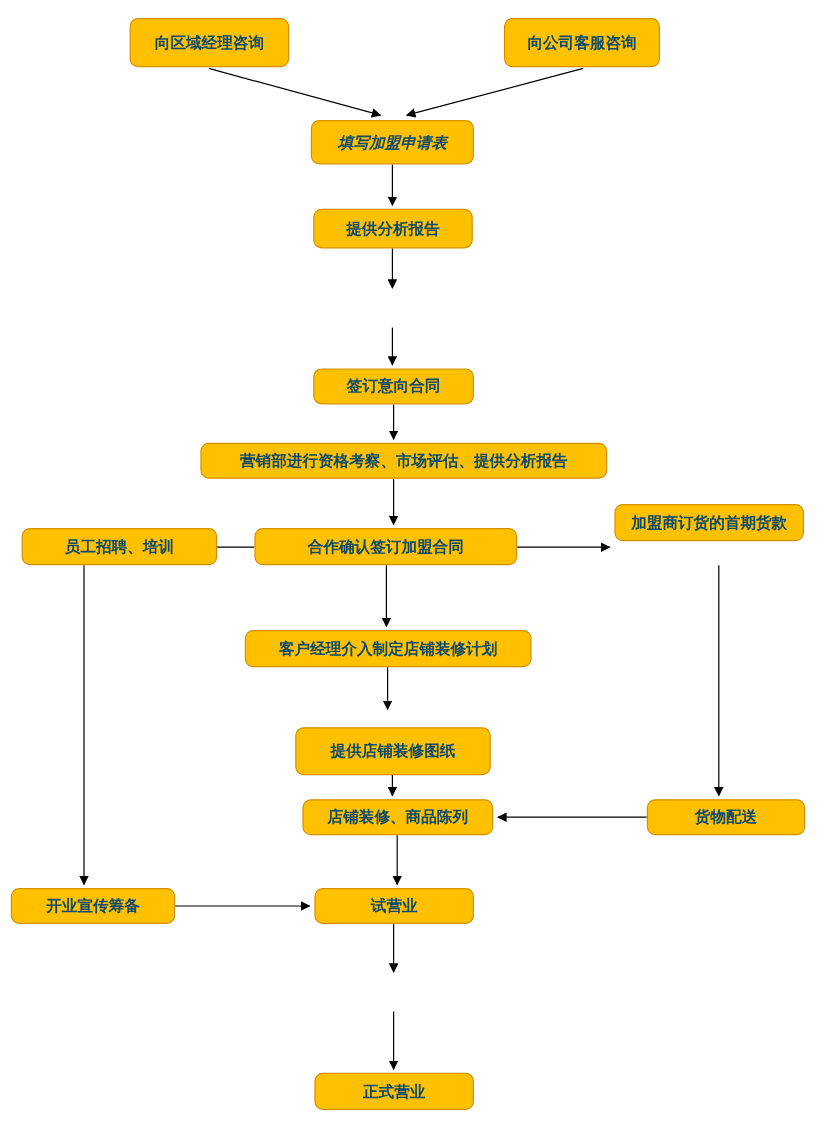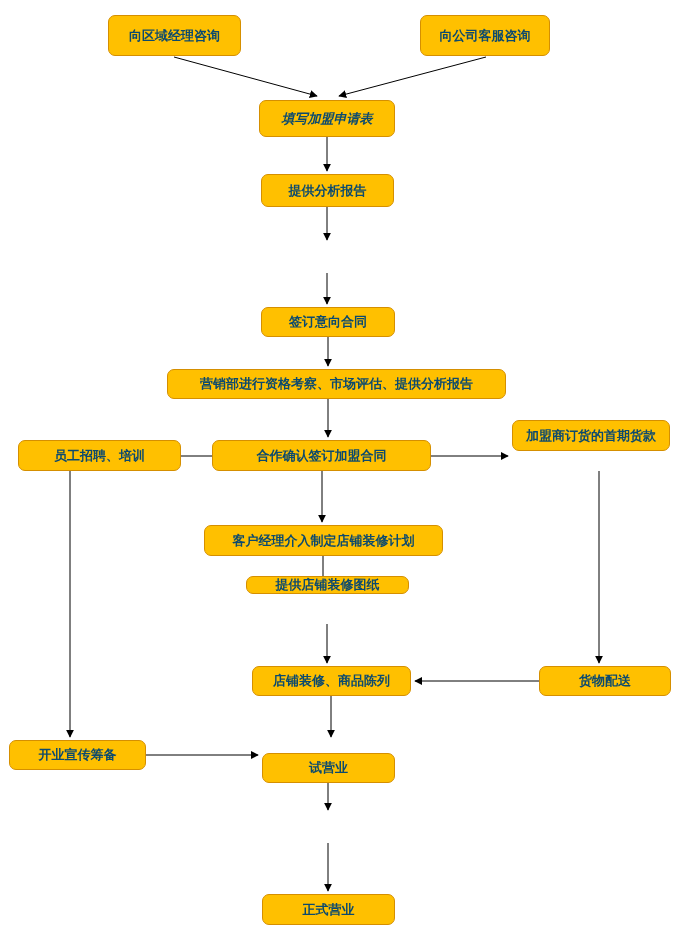--- a/index.html
+++ b/index.html
@@ -86,26 +86,26 @@
   <div class="node" style="left:167px; top:369px; width:339px; height:30px;">营销部进行资格考察、市场评估、提供分析报告</div>
 
   <div class="node" style="left:212px; top:440px; width:219px; height:31px;">合作确认签订加盟合同</div>
 
   <div class="node" style="left:7px; top:440px; width:163px; height:31px;margin-left:11px;">员工招聘、培训</div>
 
   <div class="node" style="left:512px; top:420px; width:158px; height:31px;">加盟商订货的首期货款</div>
 
   <div class="node" style="left:204px; top:525px; width:239px; height:31px;">客户经理介入制定店铺装修计划</div>
 
-  <div class="node" style="left:246px; top:576px; width:163px; height:18px;">提供店铺装修图纸</div>
+  <div class="node" style="left:246px; top:606px; width:163px; height:40px;">提供店铺装修图纸</div>
 
   <div class="node" style="left:252px; top:666px; width:159px; height:30px;">店铺装修、商品陈列</div>
 
   <div class="node" style="left:539px; top:666px; width:132px; height:30px;">货物配送</div>
 
   <div class="node" style="left:9px; top:740px; width:137px; height:30px;">开业宣传筹备</div>
 
-  <div class="node" style="left:262px; top:740px; width:133px; height:30px;margin-top:13px;">试营业</div>
+  <div class="node" style="left:262px; top:740px; width:133px; height:30px;">试营业</div>
 
 
   <div class="node" style="left:262px; top:894px; width:133px; height:31px;">正式营业</div>
 
 </div>
 
 </body></html>

